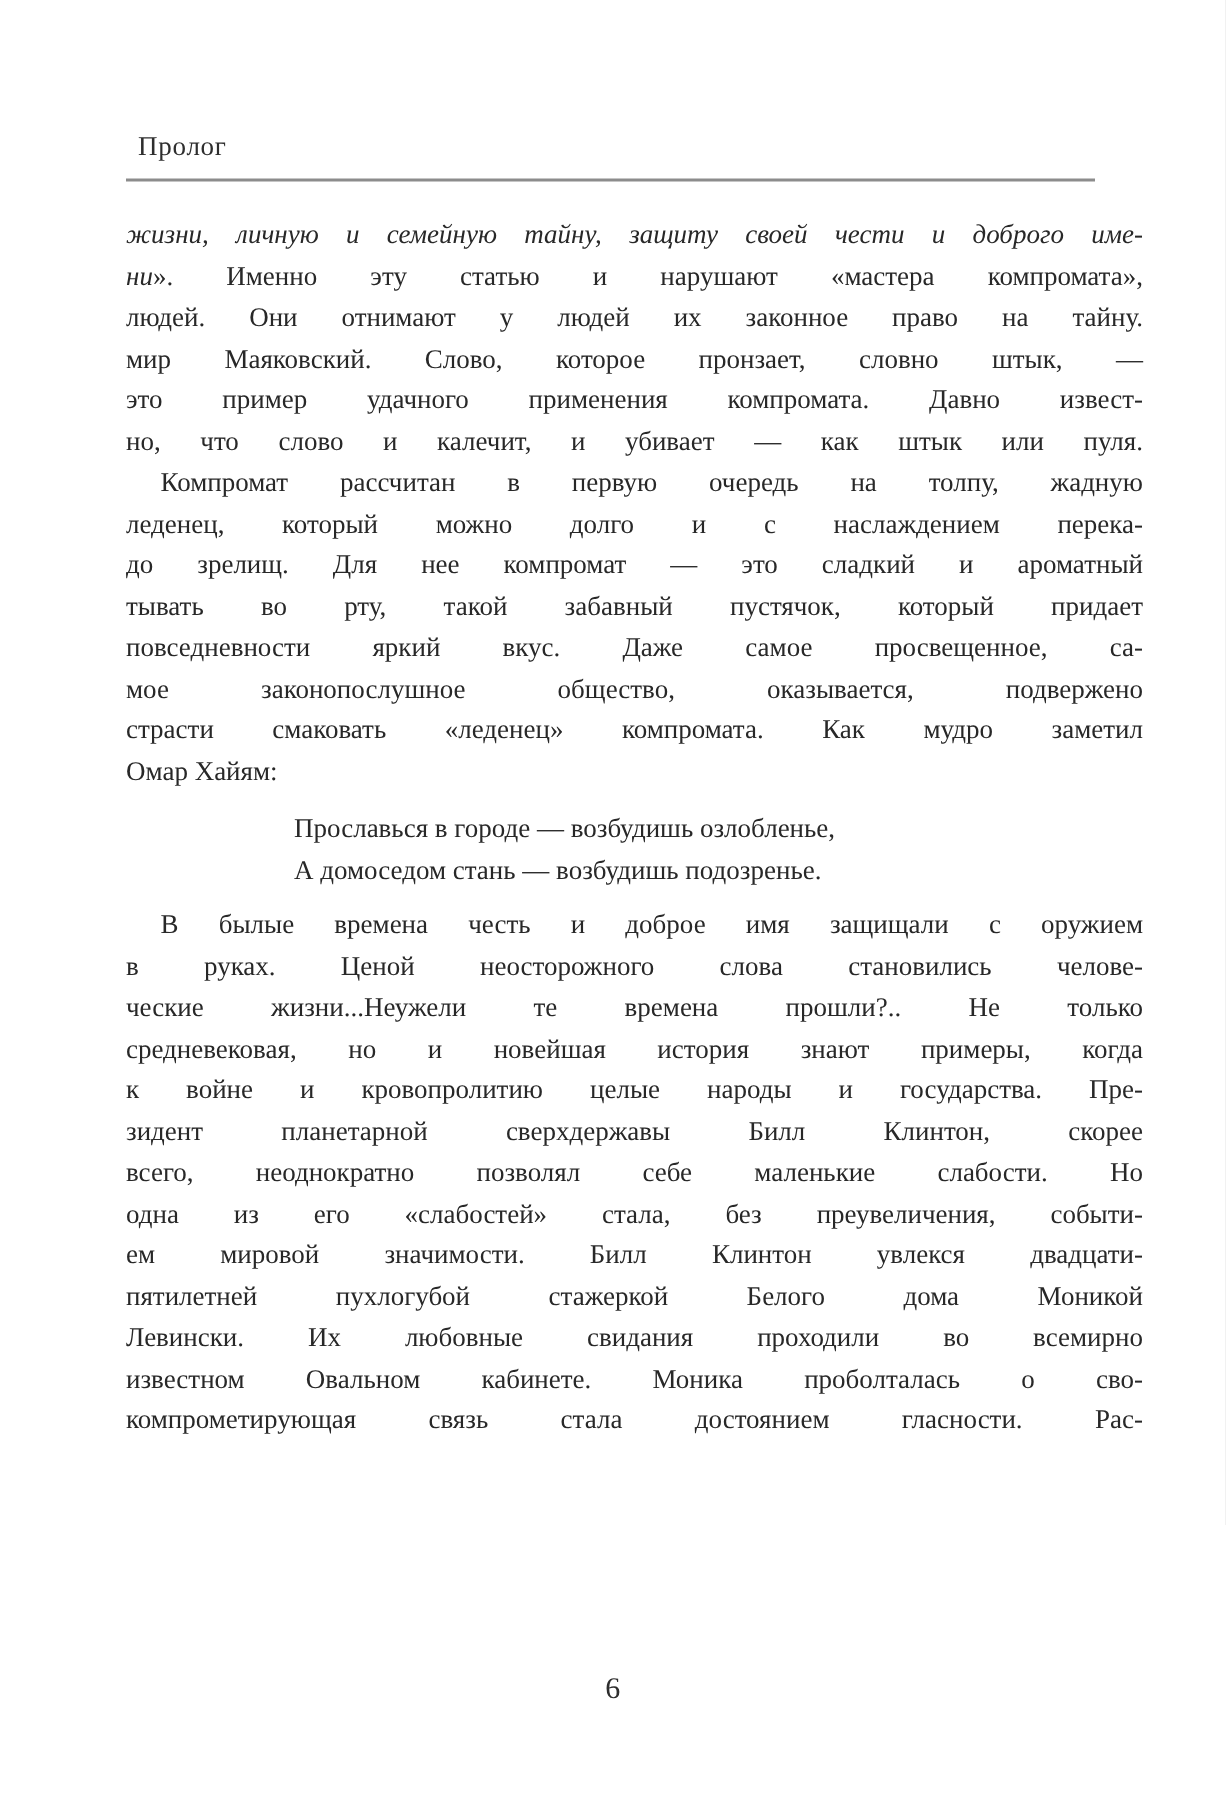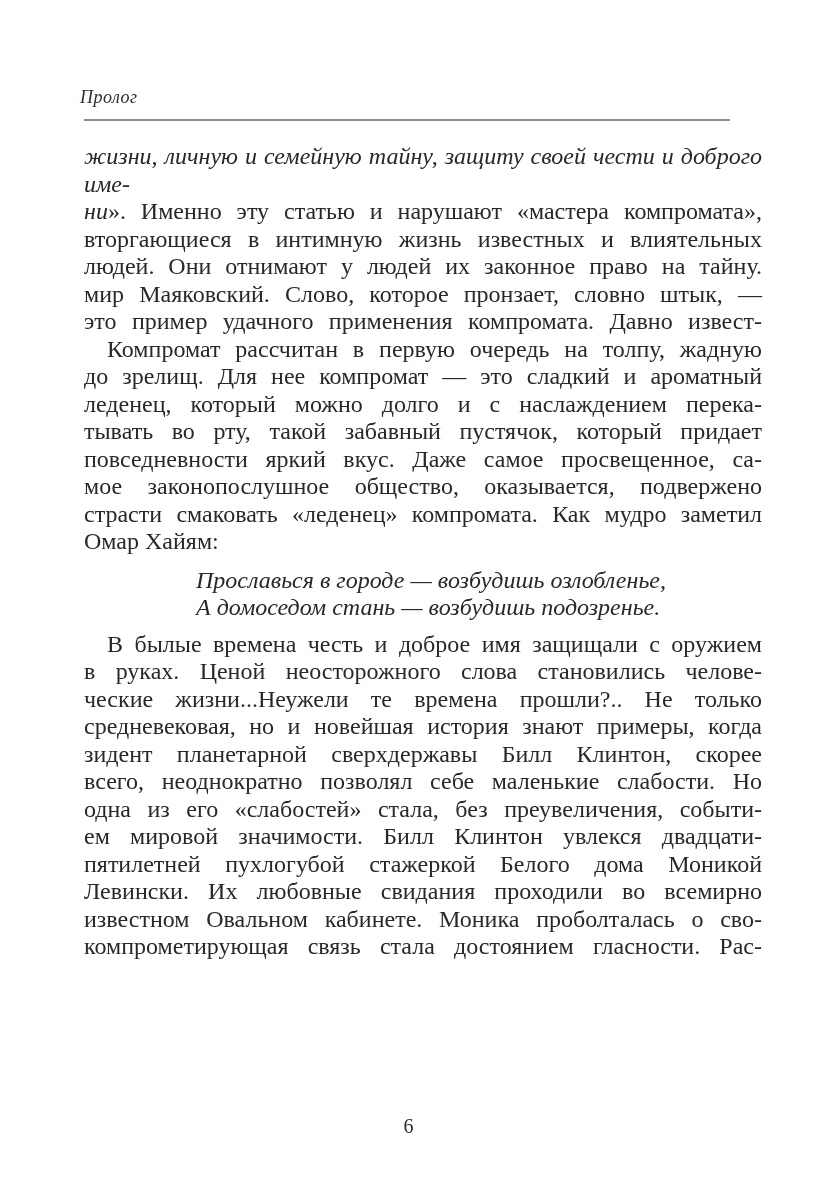--- a/index.html
+++ b/index.html
@@ -10,38 +10,37 @@
   }
   .page {
     position: relative;
     width: 817px; height: 1200px;
     background: #ffffff;
     overflow: hidden;
     color: #282828;
   }
   .running-head {
     position: absolute;
-    left: 80px; top: 86px;
+    left: 92px; top: 86px;
     font-size: 18px;
     line-height: 22px;
     color: #2e2e2e;
     letter-spacing: 0.5px;
-    font-style: italic;
   }
   .header-rule {
     position: absolute;
     left: 84px; top: 119px;
     width: 646px; height: 2px;
     background: #8c8c8c;
   }
   .page-body {
     position: absolute;
     left: 84px; top: 143px;
     width: 678px;
-    font-size: 24px;
+    font-size: 18px;
     line-height: 27.5px;
     color: #282828;
   }
   .line {
     text-align: justify;
     text-align-last: justify;
   }
   .line.last {
     text-align: left;
     text-align-last: left;
@@ -49,67 +48,67 @@
   .line.indent { text-indent: 23px; }
   .ital { font-style: italic; }
   .block.verse {
     margin-top: 11px;
     margin-bottom: 9px;
     padding-left: 112px;
   }
   .block.verse .line {
     text-align: center;
     text-align-last: left;
-    font-style: italic;
   }
   .page-number {
     position: absolute;
     left: 0; top: 1115px;
     width: 817px;
     text-align: center;
     font-size: 20px;
     color: #2e2e2e;
   }
 </style>
 </head>
 <body>
 
 <div class="page">
   <div class="running-head">Пролог</div>
   <div class="header-rule"></div>
   <div class="page-body">
       <div class="block paragraph">
         <div class="line"><span class="ital">жизни, личную и семейную тайну, защиту своей чести и доброго име-</span></div>
         <div class="line"><span class="ital">ни</span><span class="rom">». Именно эту статью и нарушают «мастера компромата»,</span></div>
-        <div class="line"><span class="rom">вторгающиеся в интимную жизнь известных и влиятельных</span></div>
         <div class="line"><span class="rom">людей. Они отнимают у людей их законное право на тайну.</span></div>
       </div>
       <div class="block paragraph">
         <div class="line"><span class="rom">мир Маяковский. Слово, которое пронзает, словно штык, —</span></div>
         <div class="line"><span class="rom">это пример удачного применения компромата. Давно извест-</span></div>
+        <div class="line"><span class="rom">но, что слово и калечит, и убивает — как штык или пуля.</span></div>
       </div>
       <div class="block paragraph">
         <div class="line indent"><span class="rom">Компромат рассчитан в первую очередь на толпу, жадную</span></div>
+        <div class="line"><span class="rom">леденец, который можно долго и с наслаждением перека-</span></div>
         <div class="line"><span class="rom">до зрелищ. Для нее компромат — это сладкий и ароматный</span></div>
-        <div class="line"><span class="rom">леденец, который можно долго и с наслаждением перека-</span></div>
         <div class="line"><span class="rom">тывать во рту, такой забавный пустячок, который придает</span></div>
         <div class="line"><span class="rom">повседневности яркий вкус. Даже самое просвещенное, са-</span></div>
         <div class="line"><span class="rom">мое законопослушное общество, оказывается, подвержено</span></div>
         <div class="line"><span class="rom">страсти смаковать «леденец» компромата. Как мудро заметил</span></div>
         <div class="line last"><span class="rom">Омар Хайям:</span></div>
       </div>
       <div class="block verse">
         <div class="line last"><span class="rom">Прославься в городе — возбудишь озлобленье,</span></div>
         <div class="line last"><span class="rom">А домоседом стань — возбудишь подозренье.</span></div>
       </div>
       <div class="block paragraph">
         <div class="line indent"><span class="rom">В былые времена честь и доброе имя защищали с оружием</span></div>
         <div class="line"><span class="rom">в руках. Ценой неосторожного слова становились челове-</span></div>
         <div class="line"><span class="rom">ческие жизни...Неужели те времена прошли?.. Не только</span></div>
         <div class="line"><span class="rom">средневековая, но и новейшая история знают примеры, когда</span></div>
+        <div class="line"><span class="rom">к войне и кровопролитию целые народы и государства. Пре-</span></div>
         <div class="line"><span class="rom">зидент планетарной сверхдержавы Билл Клинтон, скорее</span></div>
         <div class="line"><span class="rom">всего, неоднократно позволял себе маленькие слабости. Но</span></div>
         <div class="line"><span class="rom">одна из его «слабостей» стала, без преувеличения, событи-</span></div>
         <div class="line"><span class="rom">ем мировой значимости. Билл Клинтон увлекся двадцати-</span></div>
         <div class="line"><span class="rom">пятилетней пухлогубой стажеркой Белого дома Моникой</span></div>
         <div class="line"><span class="rom">Левински. Их любовные свидания проходили во всемирно</span></div>
         <div class="line"><span class="rom">известном Овальном кабинете. Моника проболталась о сво-</span></div>
         <div class="line"><span class="rom">компрометирующая связь стала достоянием гласности. Рас-</span></div>
       </div>
     </div>

